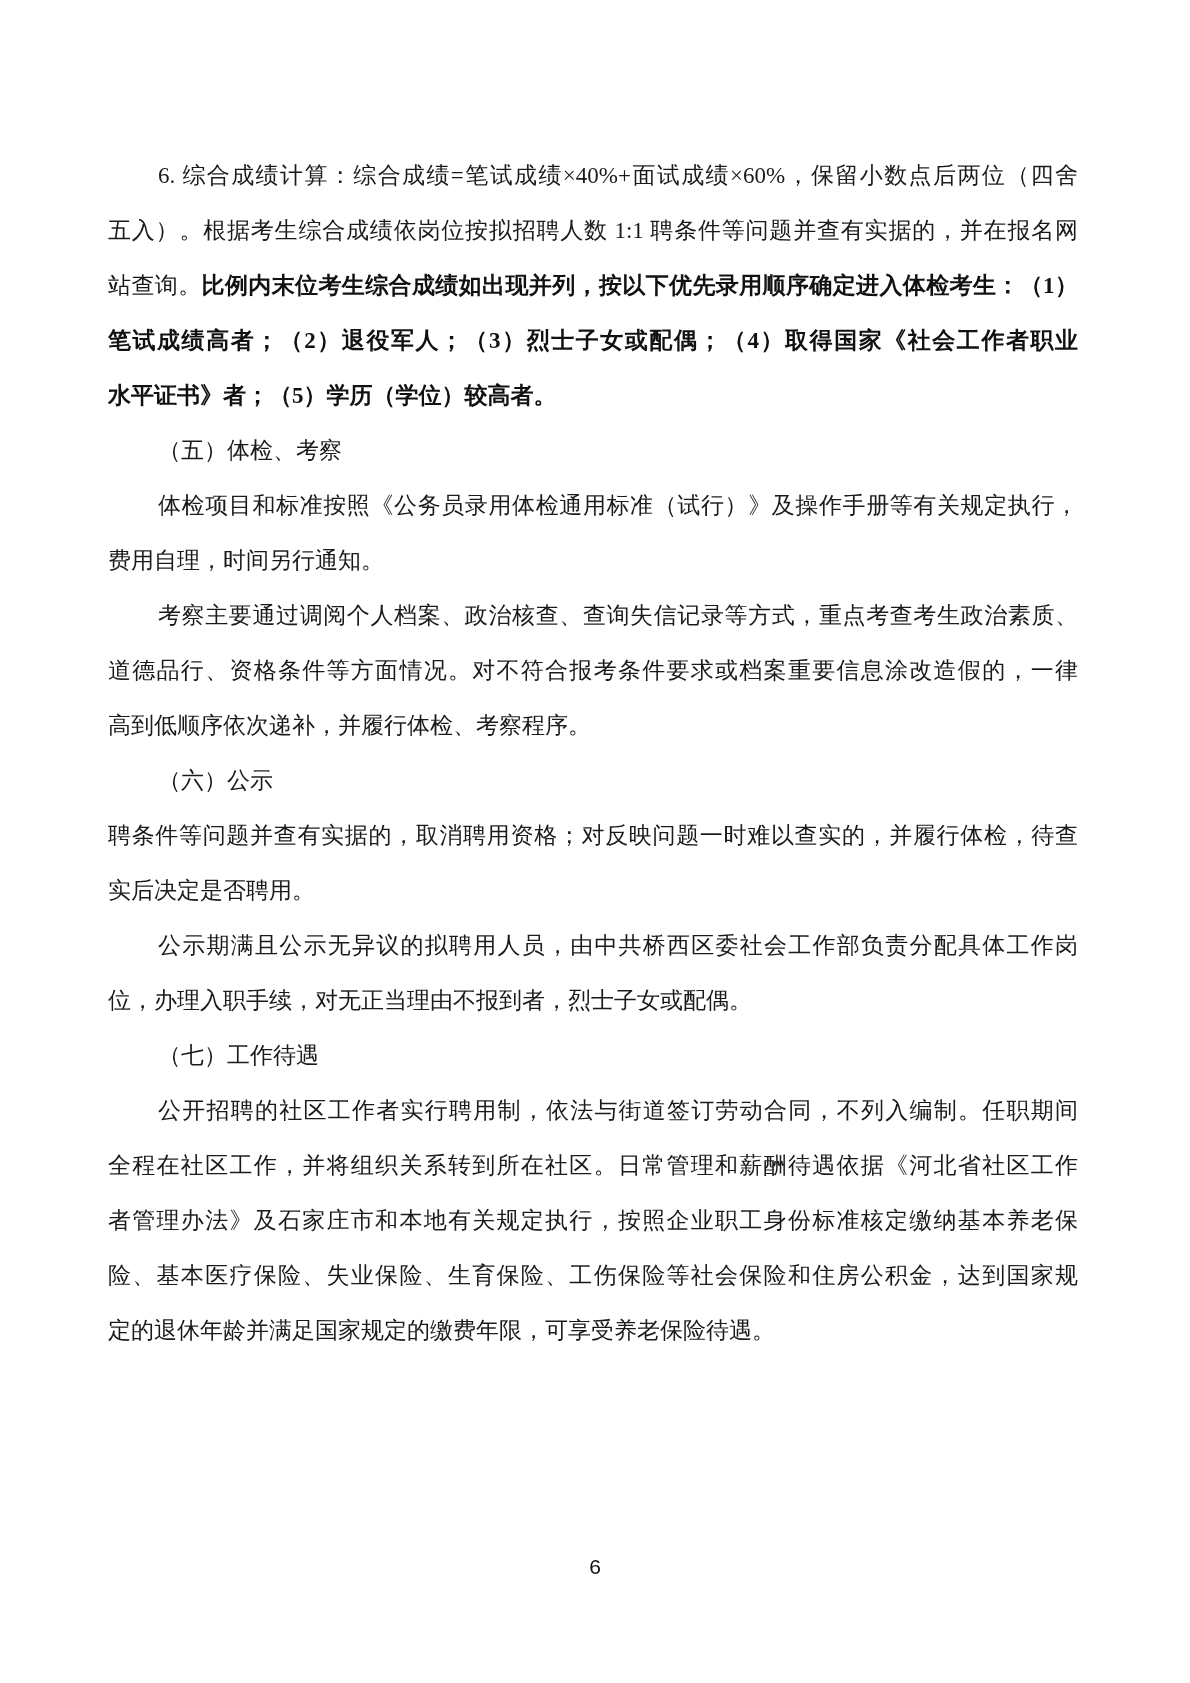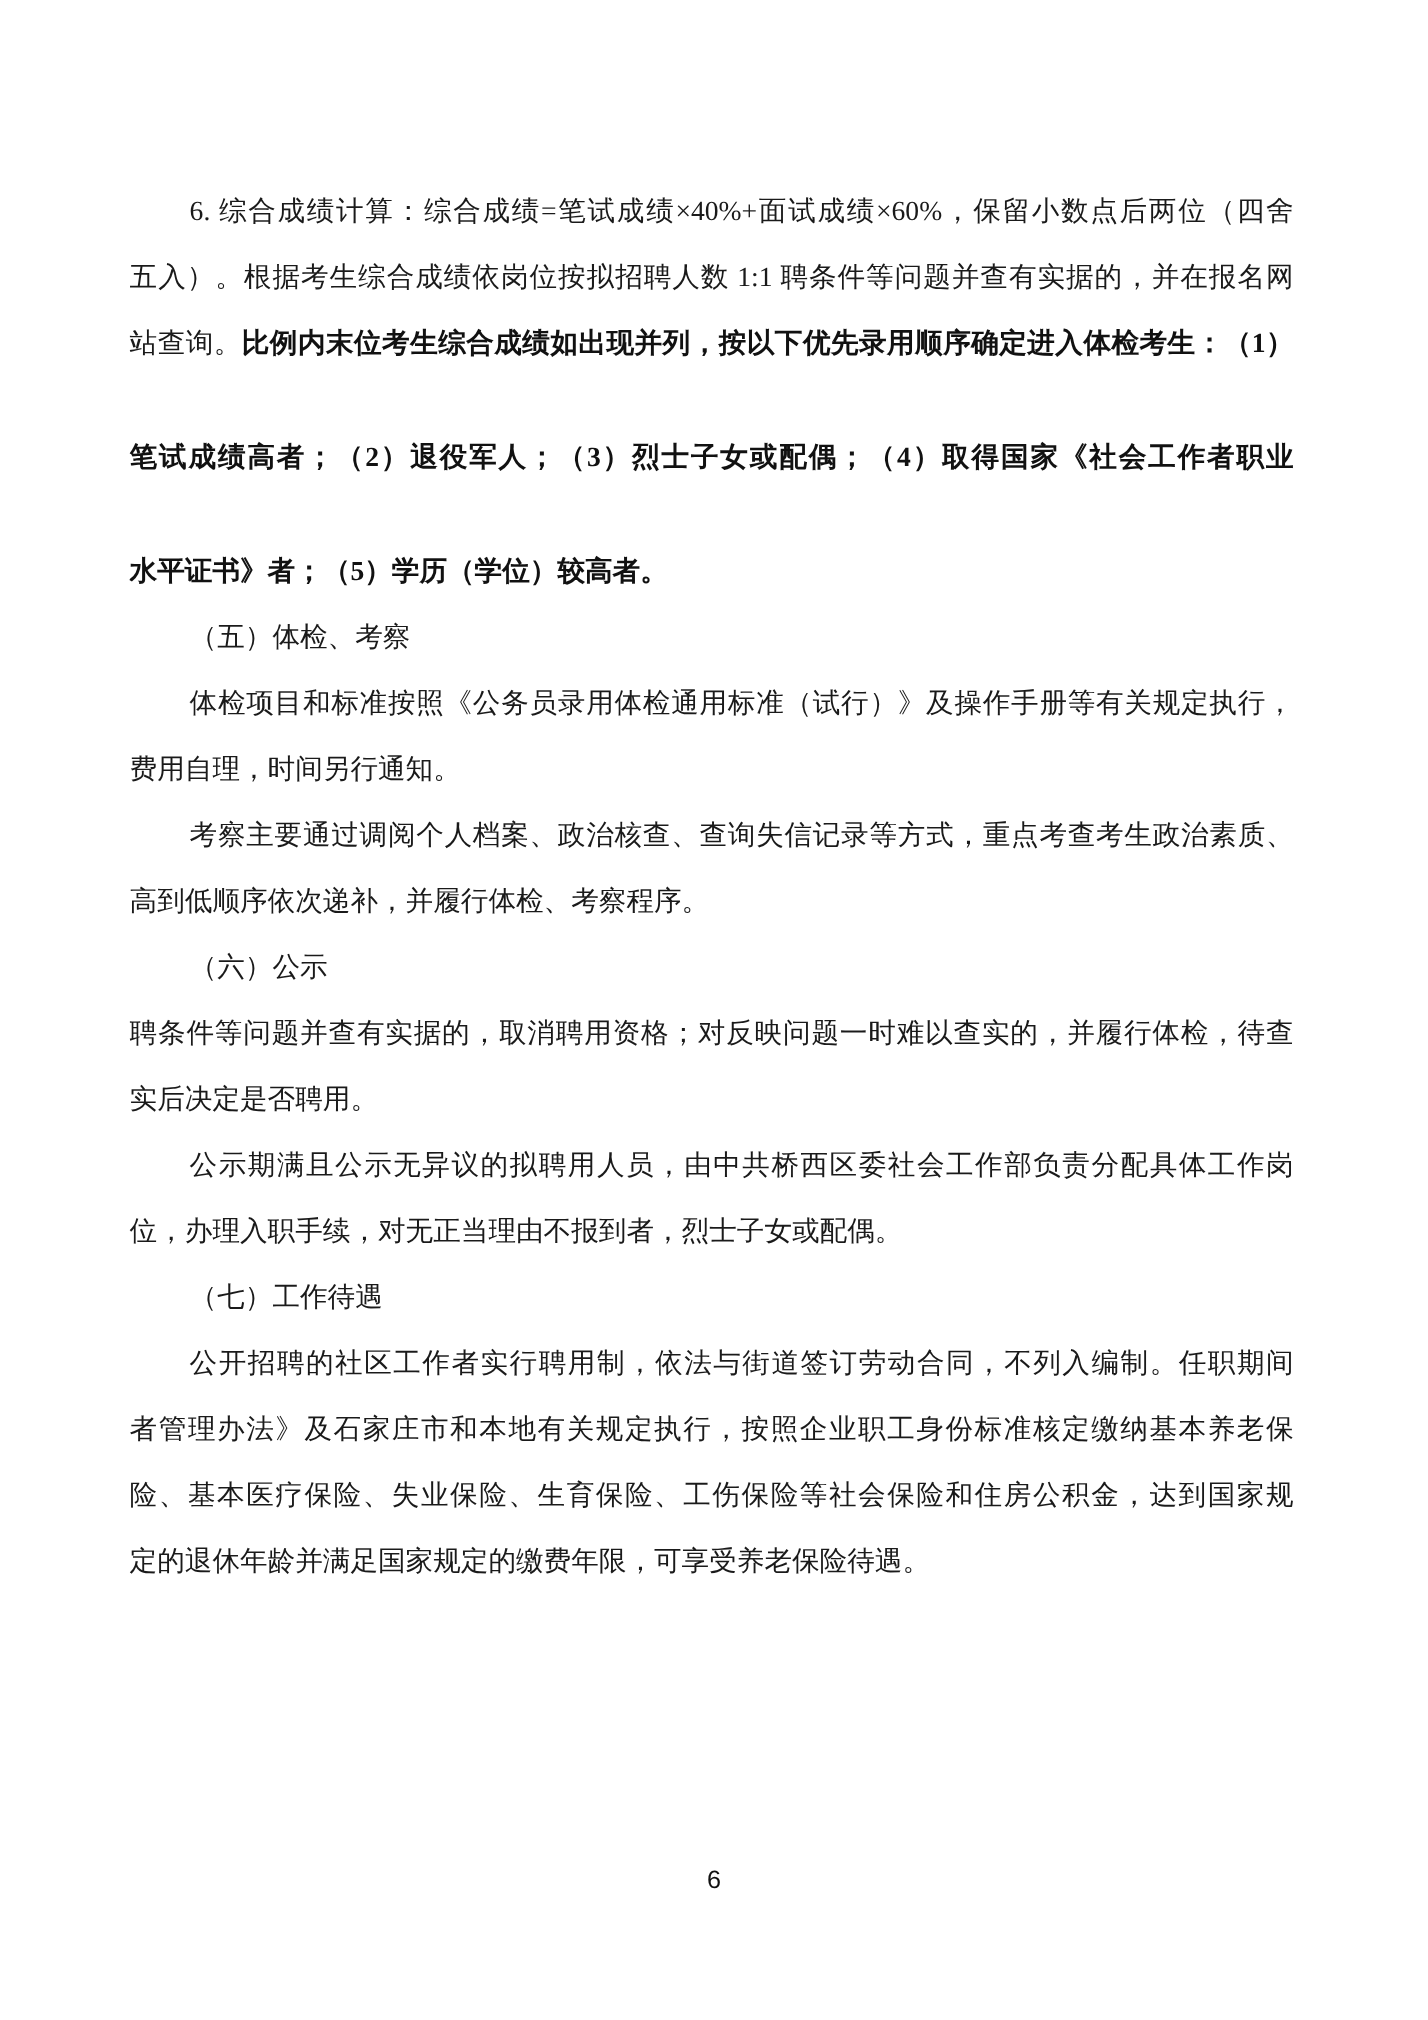--- a/index.html
+++ b/index.html
@@ -22,21 +22,21 @@
     height: 55px;
     line-height: 55px;
     font-size: 23px;
     overflow: hidden;
     text-align: justify;
     text-justify: inter-character;
     text-align-last: left;
   }
   .fill { text-align-last: justify; }
   .indent { padding-left: 50px; }
-  .bold, .bold span { font-weight: bold; color: #111111; margin-top: 40px; }
+  .bold, .bold span { font-weight: bold; color: #111111; }
   .page-number {
     position: absolute;
     top: 1552px;
     left: 0;
     width: 1190px;
     height: 30px;
     line-height: 30px;
     text-align: center;
     font-size: 21px;
     font-family: "Liberation Sans", "DejaVu Sans", sans-serif;
@@ -53,32 +53,34 @@
   <div class="line fill"><span>站查询。</span><span class="bold">比例内末位考生综合成绩如出现并列，按以下优先录用顺序确定进入体检考生：（1）</span></div>
   <div class="line fill bold">笔试成绩高者；（2）退役军人；（3）烈士子女或配偶；（4）取得国家《社会工作者职业</div>
   <div class="line bold">水平证书》者；（5）学历（学位）较高者。</div>
 
   <div class="line indent">（五）体检、考察</div>
 
   <div class="line indent fill">体检项目和标准按照《公务员录用体检通用标准（试行）》及操作手册等有关规定执行，</div>
   <div class="line">费用自理，时间另行通知。</div>
 
   <div class="line indent fill">考察主要通过调阅个人档案、政治核查、查询失信记录等方式，重点考查考生政治素质、</div>
+  <div class="line fill">道德品行、资格条件等方面情况。对不符合报考条件要求或档案重要信息涂改造假的，一律</div>
   <div class="line">高到低顺序依次递补，并履行体检、考察程序。</div>
 
   <div class="line indent">（六）公示</div>
 
   <div class="line fill">聘条件等问题并查有实据的，取消聘用资格；对反映问题一时难以查实的，并履行体检，待查</div>
   <div class="line">实后决定是否聘用。</div>
 
   <div class="line indent fill">公示期满且公示无异议的拟聘用人员，由中共桥西区委社会工作部负责分配具体工作岗</div>
   <div class="line">位，办理入职手续，对无正当理由不报到者，烈士子女或配偶。</div>
 
   <div class="line indent">（七）工作待遇</div>
 
   <div class="line indent fill">公开招聘的社区工作者实行聘用制，依法与街道签订劳动合同，不列入编制。任职期间</div>
+  <div class="line fill">全程在社区工作，并将组织关系转到所在社区。日常管理和薪酬待遇依据《河北省社区工作</div>
   <div class="line fill">者管理办法》及石家庄市和本地有关规定执行，按照企业职工身份标准核定缴纳基本养老保</div>
   <div class="line fill">险、基本医疗保险、失业保险、生育保险、工伤保险等社会保险和住房公积金，达到国家规</div>
   <div class="line">定的退休年龄并满足国家规定的缴费年限，可享受养老保险待遇。</div>
 
 </div>
 
 <div class="page-number">6</div>
 
 </body></html>

